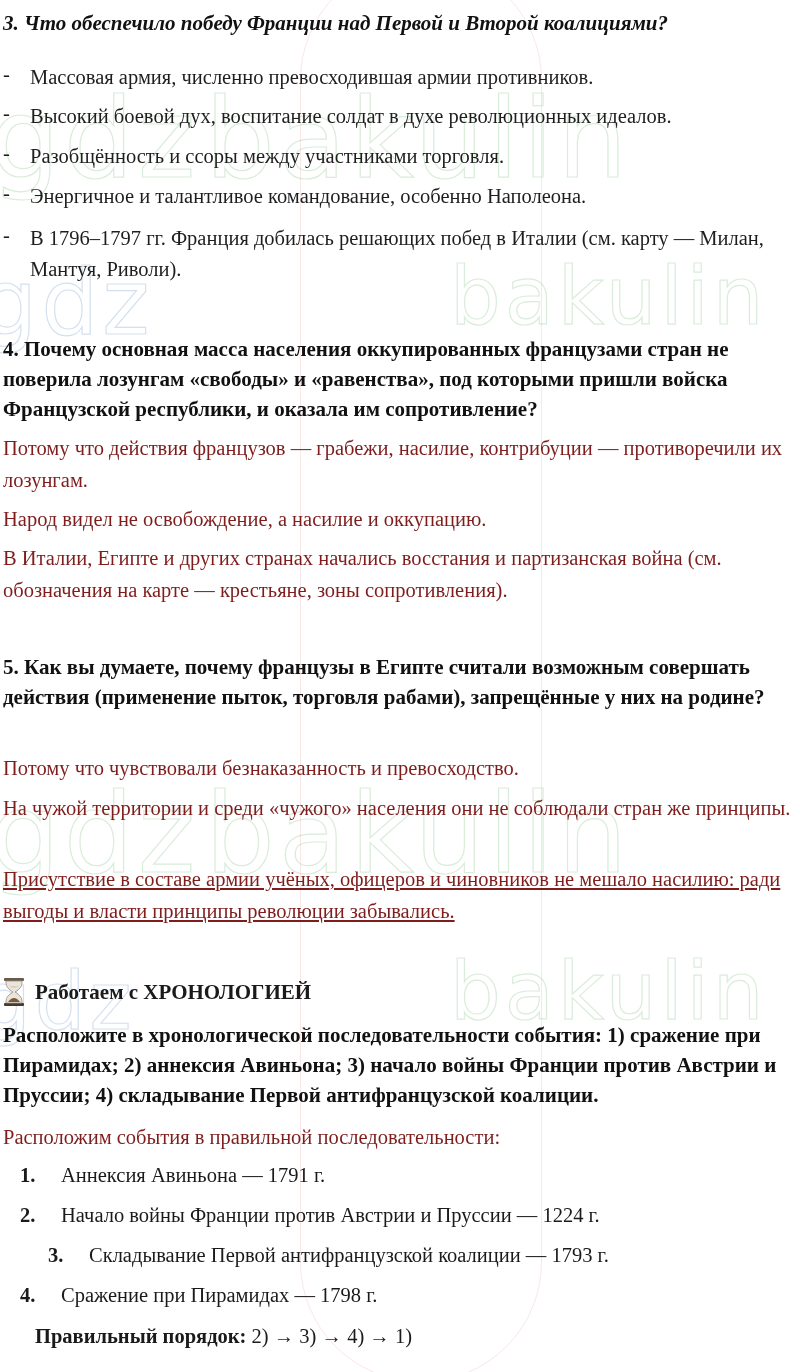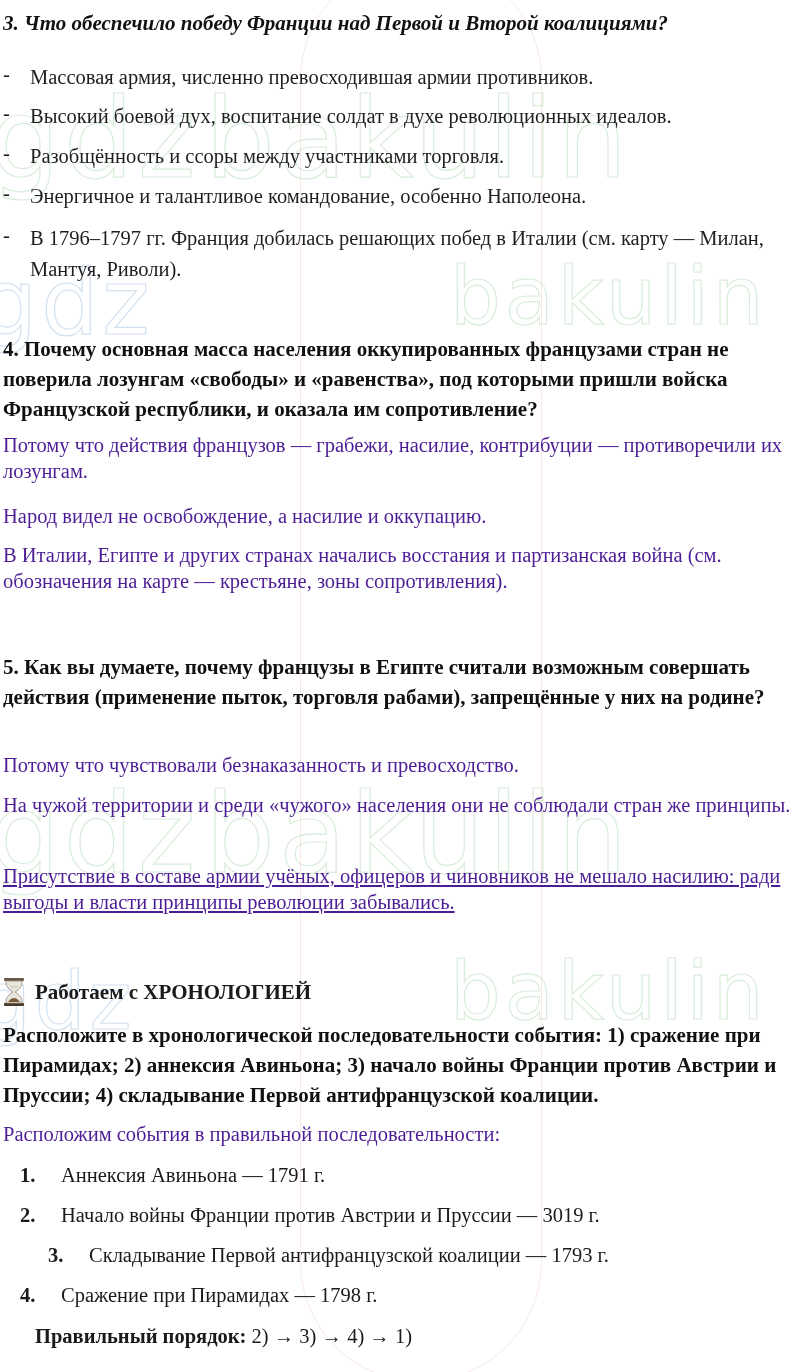--- a/index.html
+++ b/index.html
@@ -19,21 +19,21 @@
     position: absolute; left: 300px; top: -40px; width: 240px; height: 1420px;
     border: 1.5px solid rgba(220,120,120,0.18); border-radius: 120px;
   }
   .content { position: relative; z-index: 1; }
   .q {
     position: absolute; left: 3px; width: 796px;
     font-weight: bold; font-size: 21px; line-height: 30px; color: #111;
   }
   .p {
     position: absolute; left: 3px; width: 790px;
-    font-size: 20.5px; line-height: 26px; color: #4c1d95;
+    font-size: 20.5px; line-height: 32px; color: #7f1d1d;
   }
   .bullet {
     position: absolute; left: 3px; width: 790px;
     font-size: 20.5px; line-height: 31px; color: #1e1e1e;
   }
   .bullet .dash { position: absolute; left: 0; top: -3px; font-weight: normal; }
   .bullet .txt { display: block; margin-left: 27px; }
   .section-head {
     position: absolute; left: 3px; top: 977px; font-weight: bold; font-size: 21px;
     line-height: 30px; display: flex; align-items: center; gap: 10px;
@@ -107,21 +107,21 @@
     </span>
     <span>Работаем с ХРОНОЛОГИЕЙ</span>
   </div>
   <div class="q" style="top:1020px;">Расположите в хронологической последовательности события: 1) сражение при Пирамидах; 2) аннексия Авиньона; 3) начало войны Франции против Австрии и Пруссии; 4) складывание Первой антифранцузской коалиции.</div>
   <div class="p" style="top:1121px;">Расположим события в правильной последовательности:</div>
 
   <div class="ol-item" style="top:1160px;">
     <span class="num">1.</span><span>Аннексия Авиньона — 1791 г.</span>
   </div>
   <div class="ol-item" style="top:1200px;">
-    <span class="num">2.</span><span>Начало войны Франции против Австрии и Пруссии — 3019 г.</span>
+    <span class="num">2.</span><span>Начало войны Франции против Австрии и Пруссии — 1224 г.</span>
   </div>
   <div class="ol-item" style="top:1240px;margin-left:28px;">
     <span class="num">3.</span><span>Складывание Первой антифранцузской коалиции — 1793 г.</span>
   </div>
   <div class="ol-item" style="top:1280px;">
     <span class="num">4.</span><span>Сражение при Пирамидах — 1798 г.</span>
   </div>
 
   <div class="answer-line">
     <b>Правильный порядок:</b><span> 2) → 3) → 4) → 1)</span>

